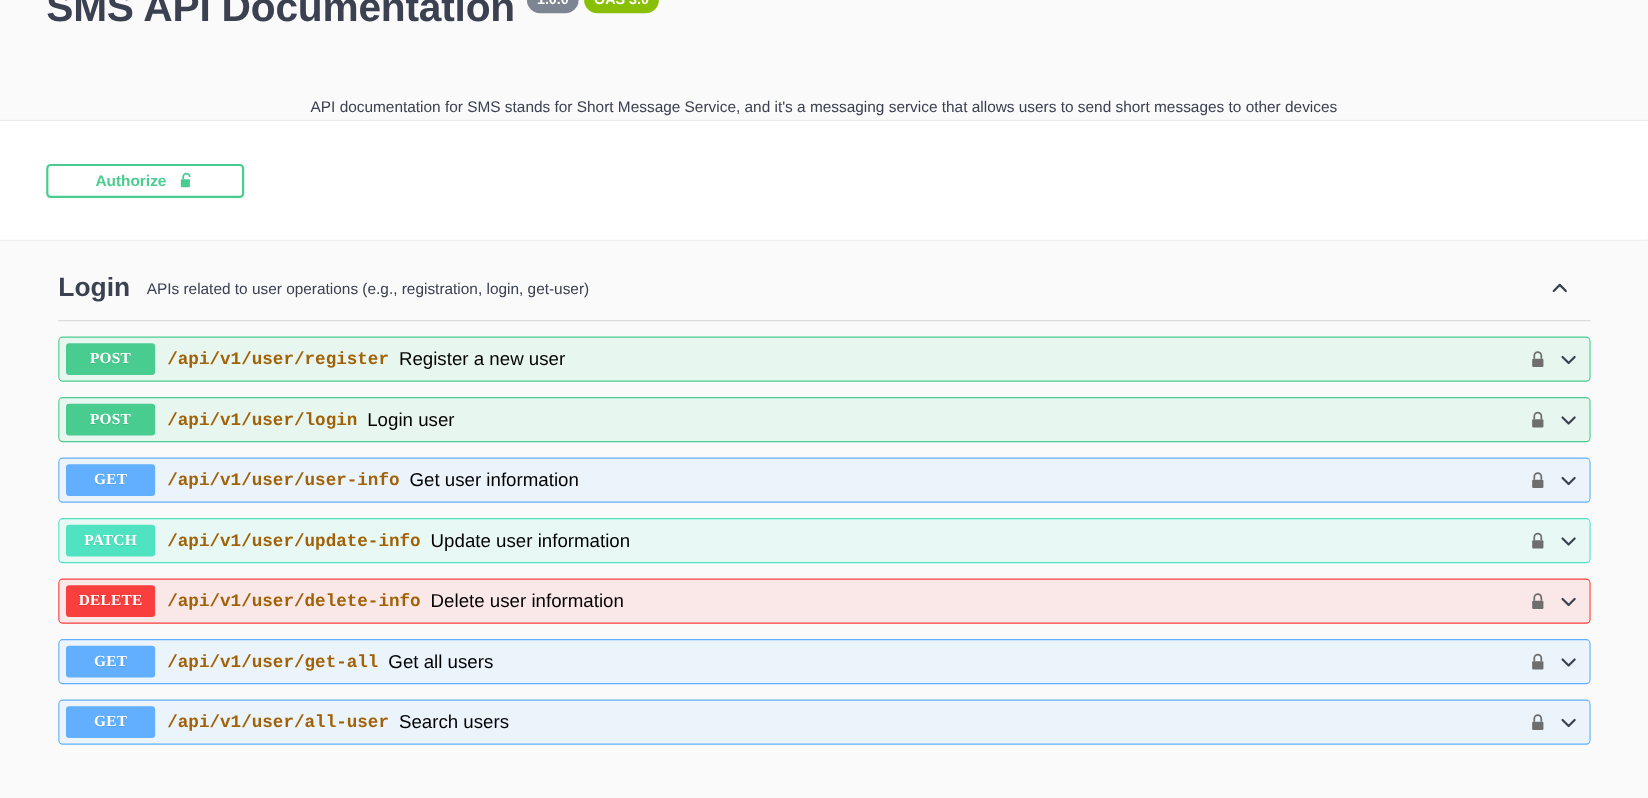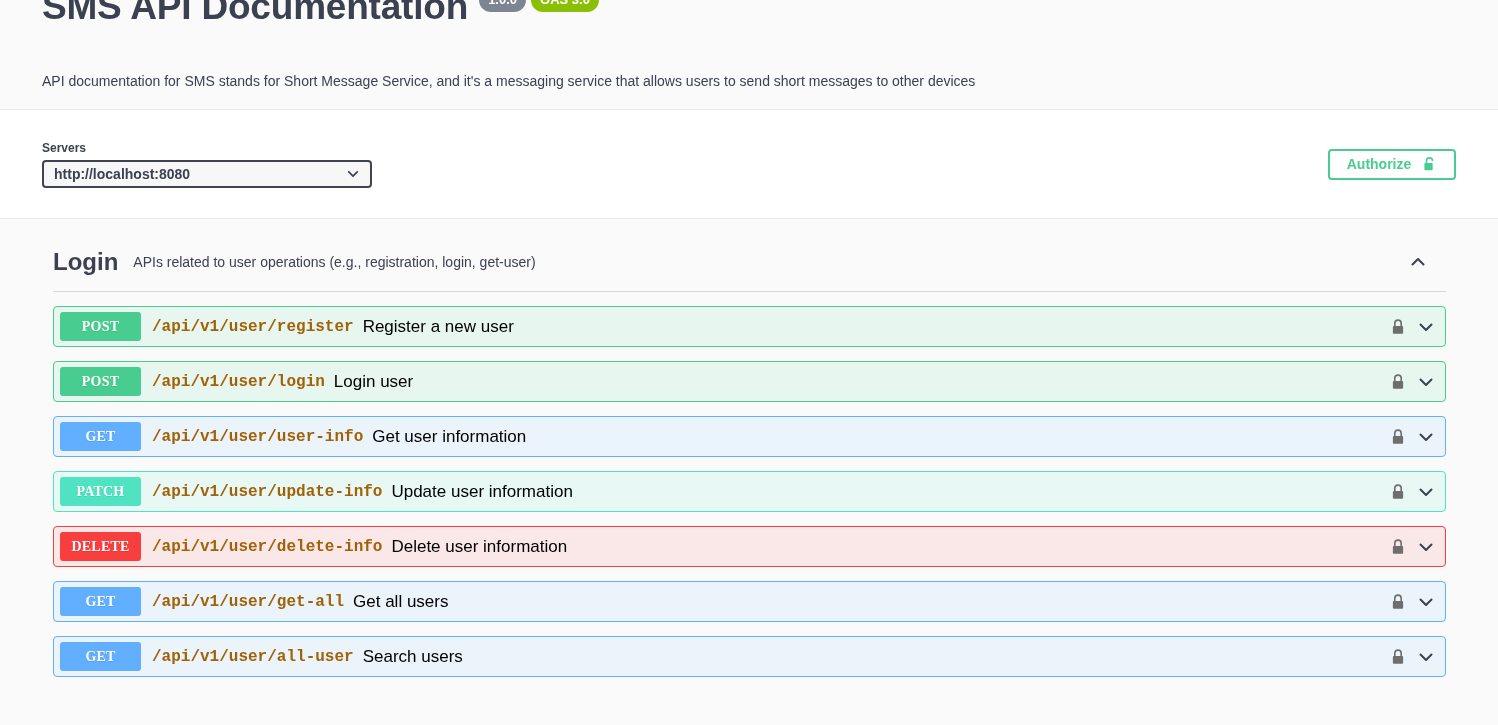--- a/index.html
+++ b/index.html
@@ -54,23 +54,24 @@
     color: #fff;
     font-family: "Liberation Sans", sans-serif;
   }
   .badge-version { background: #7d8492; }
   .badge-oas { background: #89bf04; }
 
   .api-description {
     font-size: 14px;
     line-height: 20px;
     color: #3b4151;
-    margin: 0;
+    margin: 16px;
     padding-top: 43px;
     font-family: "Liberation Sans", sans-serif;
+    text-align: center;
   }
 
   
   .servers-band {
     background: #ffffff;
     border-top: 1px solid #ebebeb;
     border-bottom: 1px solid #ebebeb;
     height: 110px;
     padding: 0 42px;
     display: flex;
@@ -112,21 +113,21 @@
     width: 14px;
     height: 14px;
     flex: none;
   }
 
   .authorize-btn {
     display: flex;
     align-items: center;
     justify-content: center;
     gap: 11px;
-    width: 128px;
+    width: 180px;
     height: 31px;
     border: 2px solid #49cc90;
     border-radius: 4px;
     background: #fff;
     cursor: pointer;
     padding: 0;
   }
   .authorize-label {
     font-size: 14px;
     font-weight: bold;
@@ -243,31 +244,20 @@
     <h1 class="api-title">SMS API Documentation</h1>
     <span class="badge-wrap">
       <span class="badge badge-version">1.0.0</span>
       <span class="badge badge-oas">OAS 3.0</span>
     </span>
   </div>
   <p class="api-description">API documentation for SMS stands for Short Message Service, and it's a messaging service that allows users to send short messages to other devices</p>
 </section>
 
 <section class="servers-band">
-  <div class="servers-block">
-    <label class="servers-label">Servers</label>
-    <div class="server-select">
-      <span class="server-select-value">http://localhost:8080</span>
-      <span class="select-chevron">
-        <svg viewBox="0 0 20 20" width="14" height="14" aria-hidden="true">
-          <path d="M4 7 L10 13 L16 7" fill="none" stroke="#3b4151" stroke-width="2.4" stroke-linecap="round" stroke-linejoin="round"></path>
-        </svg>
-      </span>
-    </div>
-  </div>
 
   <button class="authorize-btn">
     <span class="authorize-label">Authorize</span>
     <span class="authorize-lock">
       <svg viewBox="0 0 20 22" width="15" height="17" aria-hidden="true">
         <path d="M6 9 V6.2 A4 4 0 0 1 14 6.2" fill="none" stroke="#49cc90" stroke-width="2.1"></path>
         <rect x="3.2" y="9" width="11" height="9.5" rx="1.2" fill="#49cc90"></rect>
       </svg>
     </span>
   </button>

